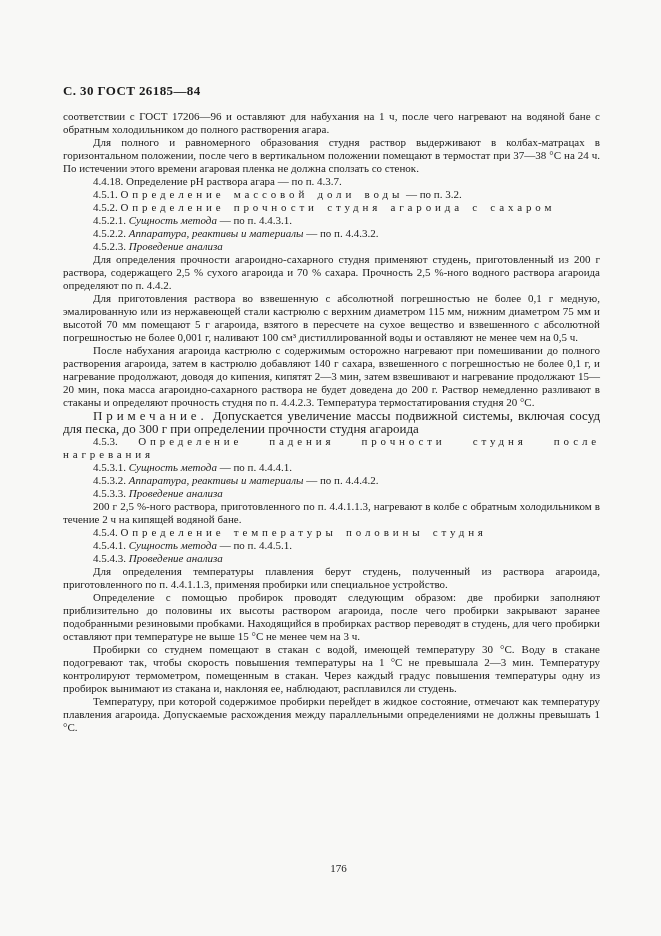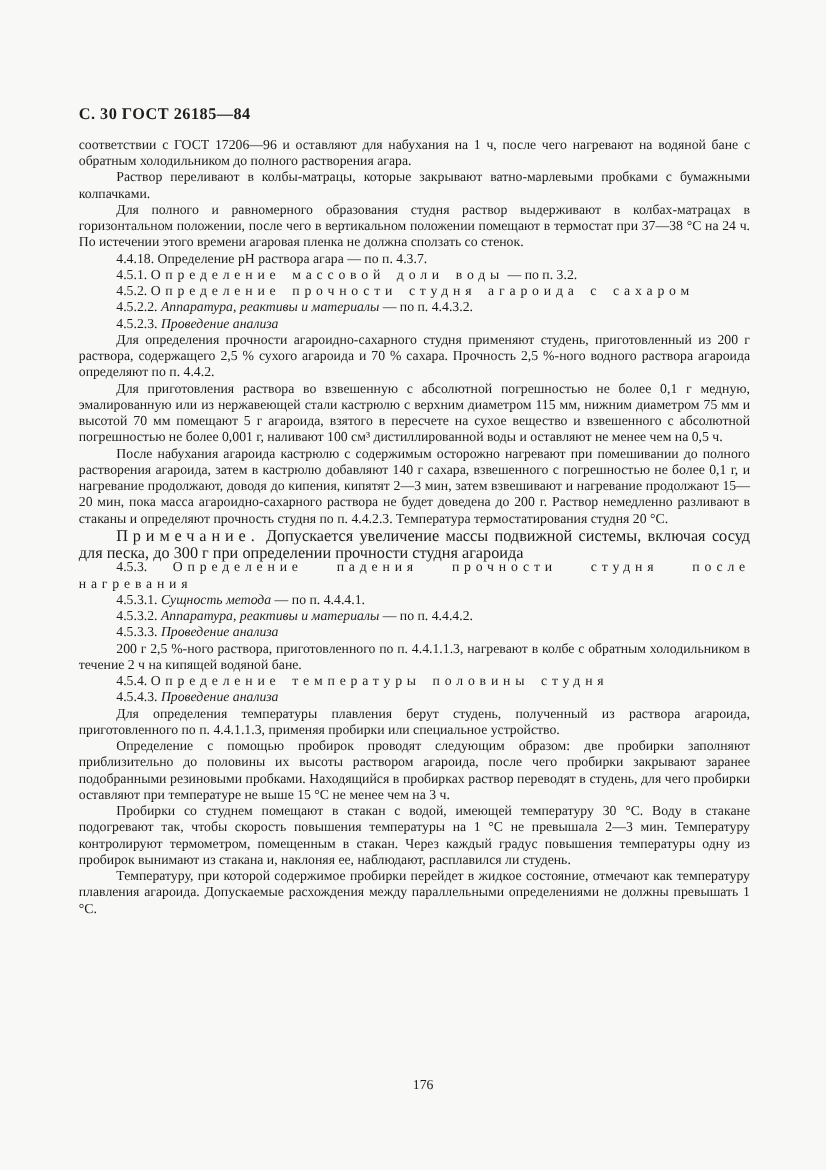--- a/index.html
+++ b/index.html
@@ -64,37 +64,38 @@
   }
 </style>
 </head>
 <body>
 
 <div class="page">
   <div class="doc-header">С. 30 ГОСТ 26185—84</div>
 
   <div class="doc-body">
       <p class="para continuation"><span class="seg-normal">соответствии с ГОСТ 17206—96 и оставляют для набухания на 1 ч, после чего нагревают на водяной бане с обратным холодильником до полного растворения агара.</span></p>
-      <p class="para body"><span class="seg-normal">Раствор переливают в колбы-матрацы, которые закрывают ватно-марлевыми пробками с бумажными колпачками.</span></p>
       <p class="para body"><span class="seg-normal">Для полного и равномерного образования студня раствор выдерживают в колбах-матрацах в горизонтальном положении, после чего в вертикальном положении помещают в термостат при 37—38 °С на 24 ч. По истечении этого времени агаровая пленка не должна сползать со стенок.</span></p>
       <p class="para body"><span class="seg-normal">4.4.18. Определение рН раствора агара — по п. 4.3.7.</span></p>
       <p class="para body"><span class="seg-normal">4.5.1. </span><span class="seg-spaced">Определение массовой доли воды</span><span class="seg-normal"> — по п. 3.2.</span></p>
       <p class="para body"><span class="seg-normal">4.5.2. </span><span class="seg-spaced">Определение прочности студня агароида с сахаром</span></p>
+      <p class="para body"><span class="seg-normal">4.5.2.1. </span><span class="seg-italic">Сущность метода</span><span class="seg-normal"> — по п. 4.4.3.1.</span></p>
       <p class="para body"><span class="seg-normal">4.5.2.2. </span><span class="seg-italic">Аппаратура, реактивы и материалы</span><span class="seg-normal"> — по п. 4.4.3.2.</span></p>
       <p class="para body"><span class="seg-normal">4.5.2.3. </span><span class="seg-italic">Проведение анализа</span></p>
       <p class="para body"><span class="seg-normal">Для определения прочности агароидно-сахарного студня применяют студень, приготовленный из 200 г раствора, содержащего 2,5 % сухого агароида и 70 % сахара. Прочность 2,5 %-ного водного раствора агароида определяют по п. 4.4.2.</span></p>
       <p class="para body"><span class="seg-normal">Для приготовления раствора во взвешенную с абсолютной погрешностью не более 0,1 г медную, эмалированную или из нержавеющей стали кастрюлю с верхним диаметром 115 мм, нижним диаметром 75 мм и высотой 70 мм помещают 5 г агароида, взятого в пересчете на сухое вещество и взвешенного с абсолютной погрешностью не более 0,001 г, наливают 100 см³ дистиллированной воды и оставляют не менее чем на 0,5 ч.</span></p>
       <p class="para body"><span class="seg-normal">После набухания агароида кастрюлю с содержимым осторожно нагревают при помешивании до полного растворения агароида, затем в кастрюлю добавляют 140 г сахара, взвешенного с погрешностью не более 0,1 г, и нагревание продолжают, доводя до кипения, кипятят 2—3 мин, затем взвешивают и нагревание продолжают 15—20 мин, пока масса агароидно-сахарного раствора не будет доведена до 200 г. Раствор немедленно разливают в стаканы и определяют прочность студня по п. 4.4.2.3. Температура термостатирования студня 20 °С.</span></p>
       <p class="para note"><span class="seg-spaced-small">Примечание.</span><span class="seg-normal"> Допускается увеличение массы подвижной системы, включая сосуд для песка, до 300 г при определении прочности студня агароида</span></p>
       <p class="para body"><span class="seg-normal">4.5.3. </span><span class="seg-spaced">Определение падения прочности студня после нагревания</span></p>
       <p class="para body"><span class="seg-normal">4.5.3.1. </span><span class="seg-italic">Сущность метода</span><span class="seg-normal"> — по п. 4.4.4.1.</span></p>
       <p class="para body"><span class="seg-normal">4.5.3.2. </span><span class="seg-italic">Аппаратура, реактивы и материалы</span><span class="seg-normal"> — по п. 4.4.4.2.</span></p>
       <p class="para body"><span class="seg-normal">4.5.3.3. </span><span class="seg-italic">Проведение анализа</span></p>
       <p class="para body"><span class="seg-normal">200 г 2,5 %-ного раствора, приготовленного по п. 4.4.1.1.3, нагревают в колбе с обратным холодильником в течение 2 ч на кипящей водяной бане.</span></p>
       <p class="para body"><span class="seg-normal">4.5.4. </span><span class="seg-spaced">Определение температуры половины студня</span></p>
+      <p class="para body"><span class="seg-normal">4.5.4.1. </span><span class="seg-italic">Сущность метода</span><span class="seg-normal"> — по п. 4.4.5.1.</span></p>
       <p class="para body"><span class="seg-normal">4.5.4.3. </span><span class="seg-italic">Проведение анализа</span></p>
       <p class="para body"><span class="seg-normal">Для определения температуры плавления берут студень, полученный из раствора агароида, приготовленного по п. 4.4.1.1.3, применяя пробирки или специальное устройство.</span></p>
       <p class="para body"><span class="seg-normal">Определение с помощью пробирок проводят следующим образом: две пробирки заполняют приблизительно до половины их высоты раствором агароида, после чего пробирки закрывают заранее подобранными резиновыми пробками. Находящийся в пробирках раствор переводят в студень, для чего пробирки оставляют при температуре не выше 15 °С не менее чем на 3 ч.</span></p>
       <p class="para body"><span class="seg-normal">Пробирки со студнем помещают в стакан с водой, имеющей температуру 30 °С. Воду в стакане подогревают так, чтобы скорость повышения температуры на 1 °С не превышала 2—3 мин. Температуру контролируют термометром, помещенным в стакан. Через каждый градус повышения температуры одну из пробирок вынимают из стакана и, наклоняя ее, наблюдают, расплавился ли студень.</span></p>
       <p class="para body"><span class="seg-normal">Температуру, при которой содержимое пробирки перейдет в жидкое состояние, отмечают как температуру плавления агароида. Допускаемые расхождения между параллельными определениями не должны превышать 1 °С.</span></p>
     </div>
 
   <div class="page-number">176</div>
 </div>
 

